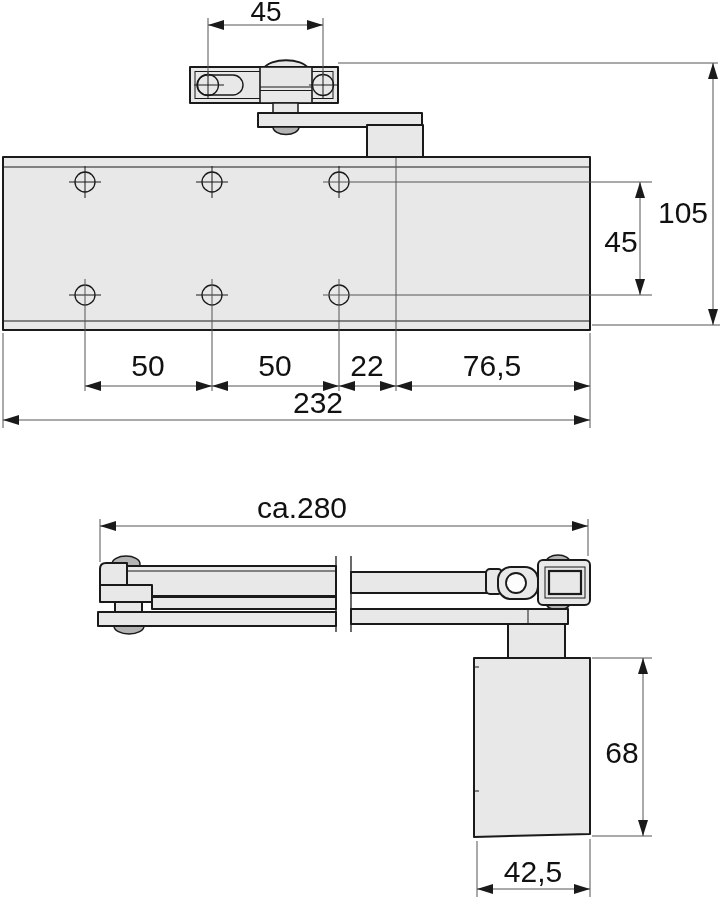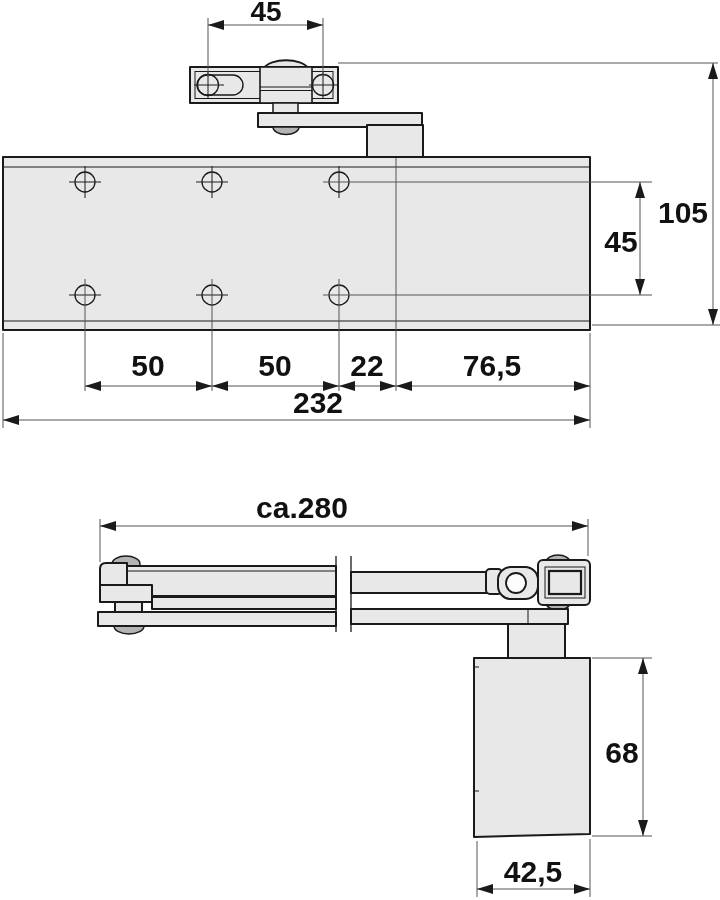--- a/index.html
+++ b/index.html
@@ -4,21 +4,21 @@
 <style>
   :root{
     --outline:#1a1a1a;
     --fill-light:#e8e8e8;
     --fill-mid:#b3b3b3;
     --dimline:#555555;
     --text:#111111;
     --bg:#ffffff;
   }
   html,body{margin:0;padding:0;background:var(--bg);}
-  .canvas{width:720px;height:900px;position:relative;background:var(--bg);overflow:hidden;font-weight:bold;}
+  .canvas{width:720px;height:900px;position:relative;background:var(--bg);overflow:hidden;}
   svg{display:block;}
   .mainf{fill:var(--fill-light);stroke:var(--outline);stroke-width:2;stroke-linejoin:round;}
   .thin{fill:none;stroke:var(--outline);stroke-width:1;}
   .thin13{fill:none;stroke:var(--outline);stroke-width:1.3;}
   .thick22{fill:none;stroke:var(--outline);stroke-width:2.2;}
   .midf{fill:var(--fill-mid);stroke:var(--outline);stroke-width:1.5;}
   .hole{fill:none;stroke:var(--outline);stroke-width:1.3;}
   .cross{fill:none;stroke:var(--outline);stroke-width:1;}
   .ext{fill:none;stroke:var(--dimline);stroke-width:1;}
   .dim{fill:none;stroke:var(--dimline);stroke-width:1;

